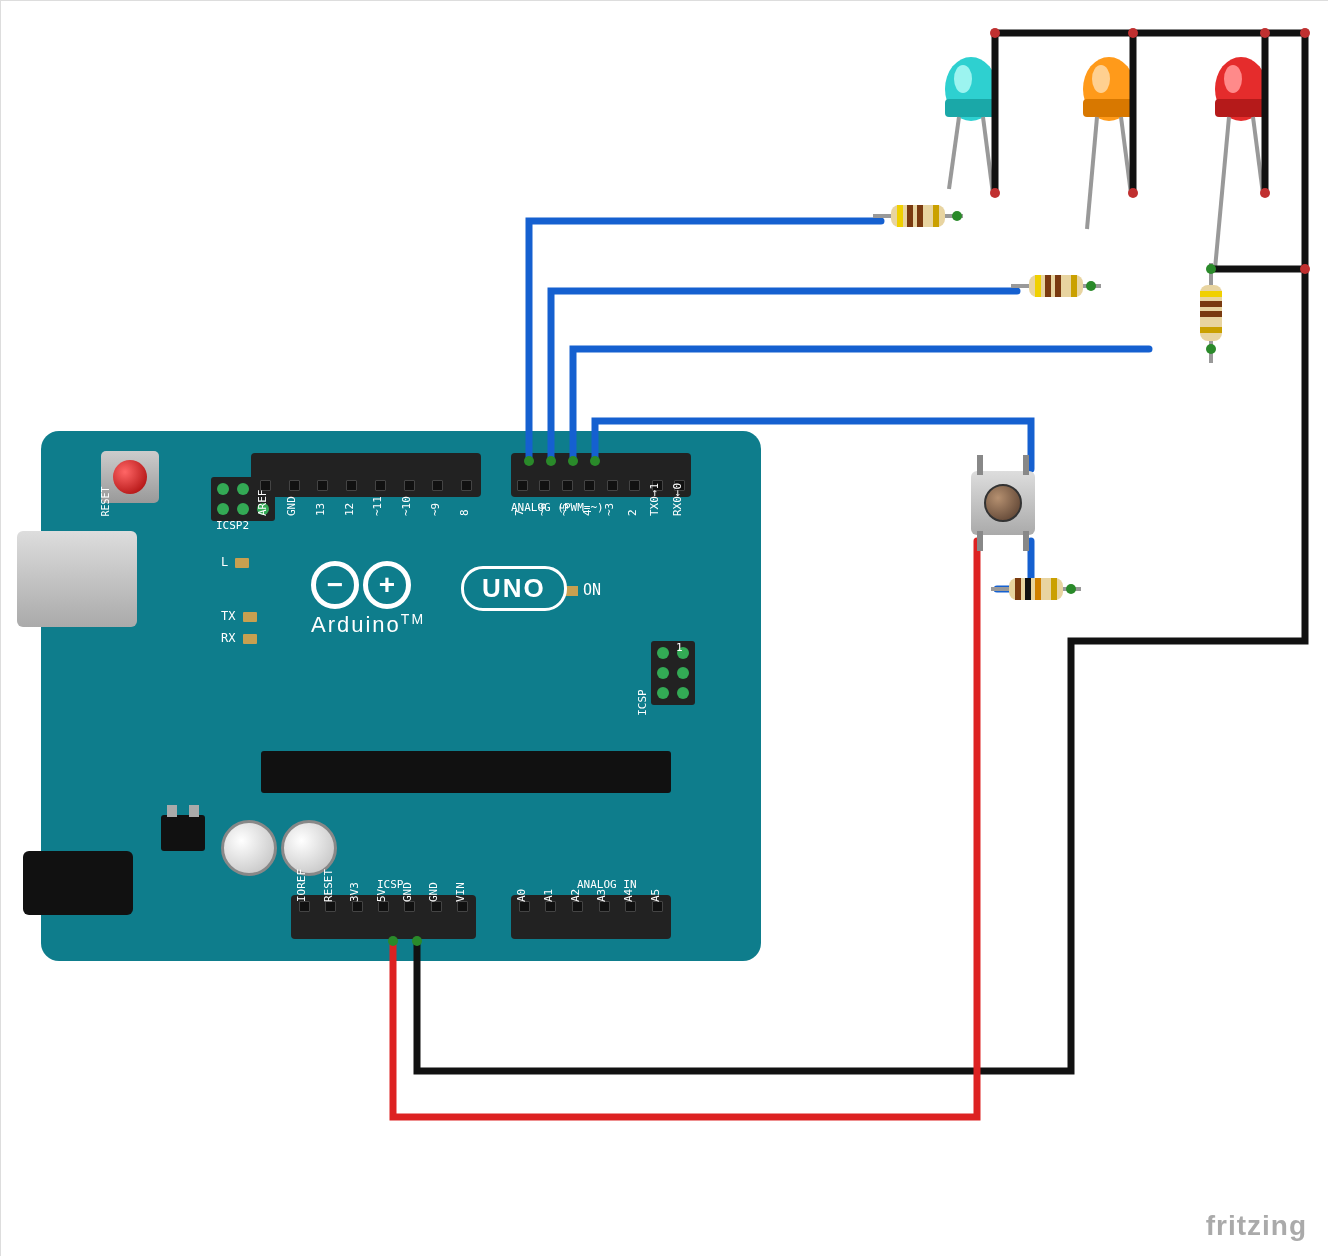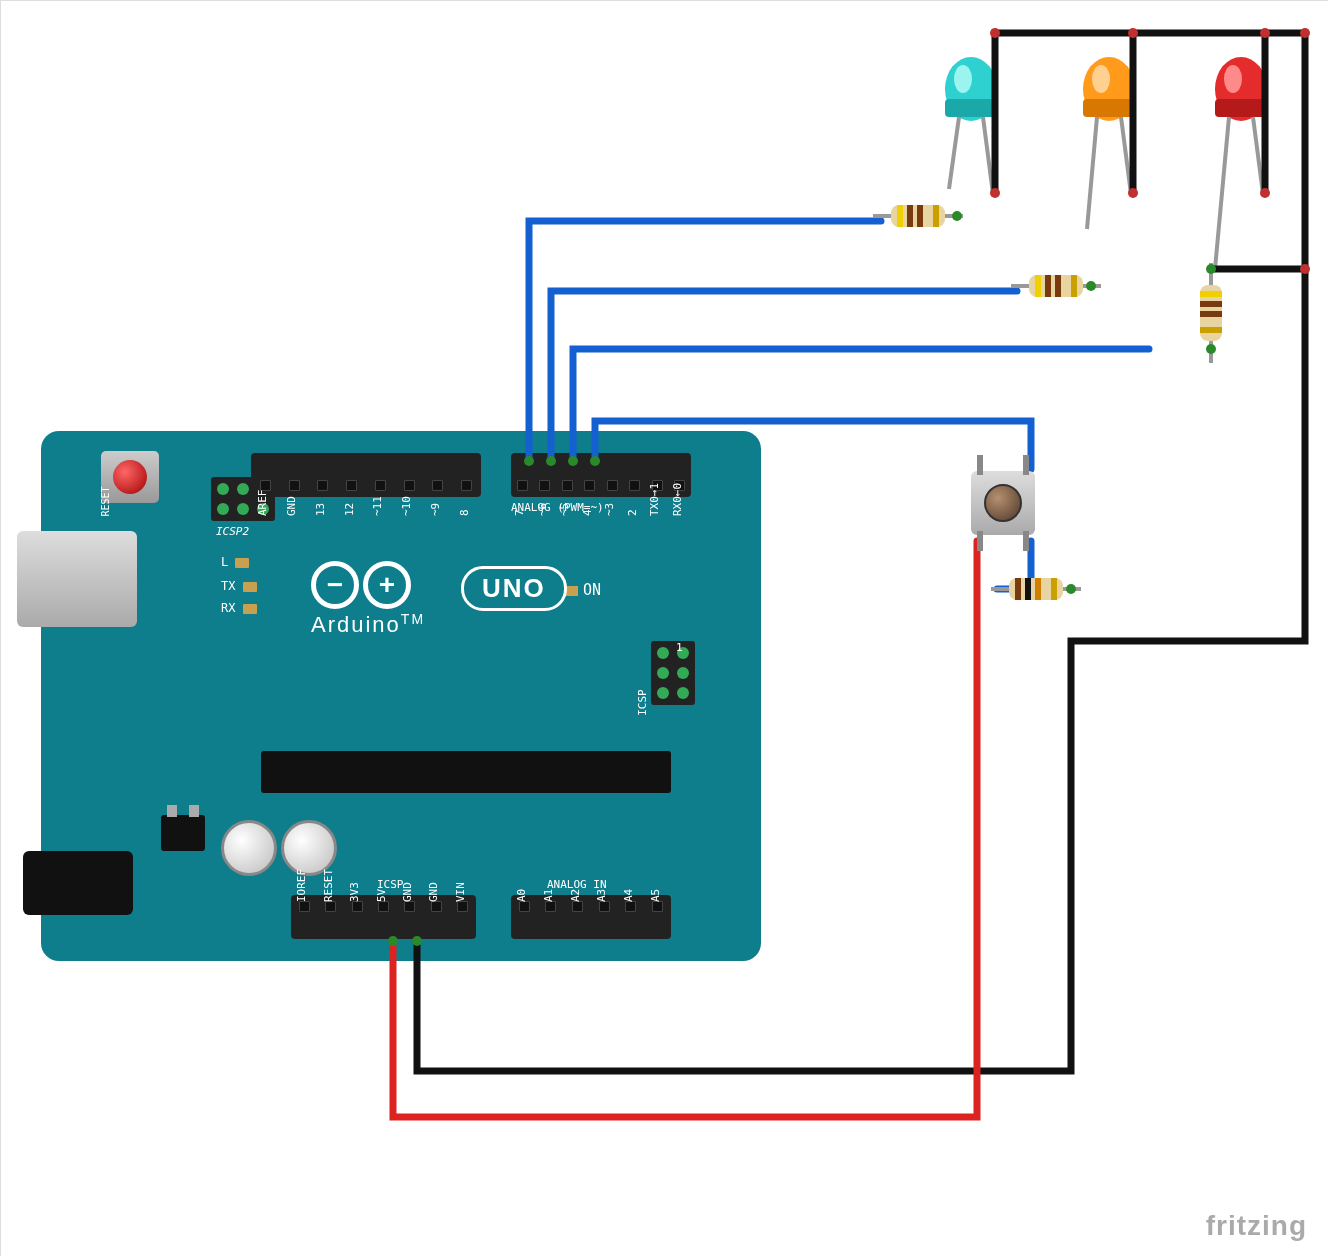--- a/index.html
+++ b/index.html
@@ -80,36 +80,36 @@
     <div class="barrel"></div>
 
     <div class="icsp icsp2">
       <div class="p"></div>
         <div class="p"></div>
         <div class="p"></div>
         <div class="p"></div>
         <div class="p"></div>
         <div class="p"></div>
     </div>
-    <div class="icsp-lbl" style="left:175px; top:94px;font-style:italic;">ICSP2</div>
+    <div class="icsp-lbl" style="left:175px; top:88px;">ICSP2</div>
 
     <div class="icsp icsp1">
       <div class="p"></div>
         <div class="p"></div>
         <div class="p"></div>
         <div class="p"></div>
         <div class="p"></div>
         <div class="p"></div>
     </div>
     <div class="icsp-lbl" style="left:588px; top:265px; transform:rotate(-90deg);">ICSP</div>
     <div class="icsp-lbl" style="left:635px; top:210px;">1</div>
 
     <div class="leds-board">
       <div><span>L</span> <span class="sq"></span></div>
-      <div style="margin-top:2px;"><span>TX</span> <span class="sq"></span></div>
+      <div style="margin-top:32px;"><span>TX</span> <span class="sq"></span></div>
       <div><span>RX</span> <span class="sq"></span></div>
     </div>
     <div class="on-led"><span class="sq"></span><span>ON</span></div>
 
     <div class="logo">
       <div class="inf">
           <span class="circ">−</span>
           <span class="circ">+</span>
         </div>
       <div class="logo-text"><span>Arduino</span><sup style="font-size:14px;">TM</sup></div>
@@ -149,21 +149,21 @@
       </div>
     <div class="header bot-right" id="hdr-br">
         <div class="pin"></div>
         <div class="pin"></div>
         <div class="pin"></div>
         <div class="pin"></div>
         <div class="pin"></div>
         <div class="pin"></div>
       </div>
     <div class="htxt" style="left:336px; bottom:70px;">ICSP</div>
-    <div class="htxt" style="left:506px; bottom:70px;">ANALOG IN</div>
+    <div class="htxt" style="left:536px; bottom:70px;">ANALOG IN</div>
 
     <div class="chip"></div>
     <div class="cap-cyl cap1"></div>
     <div class="cap-cyl cap2"></div>
     <div class="smd"></div>
   <div class="pinlabel" style="left: 228.375px; top: 72px;">AREF</div>
       <div class="pinlabel" style="left: 257.125px; top: 72px;">GND</div>
       <div class="pinlabel" style="left: 285.875px; top: 72px;">13</div>
       <div class="pinlabel" style="left: 314.625px; top: 72px;">12</div>
       <div class="pinlabel" style="left: 343.375px; top: 72px;">~11</div>

